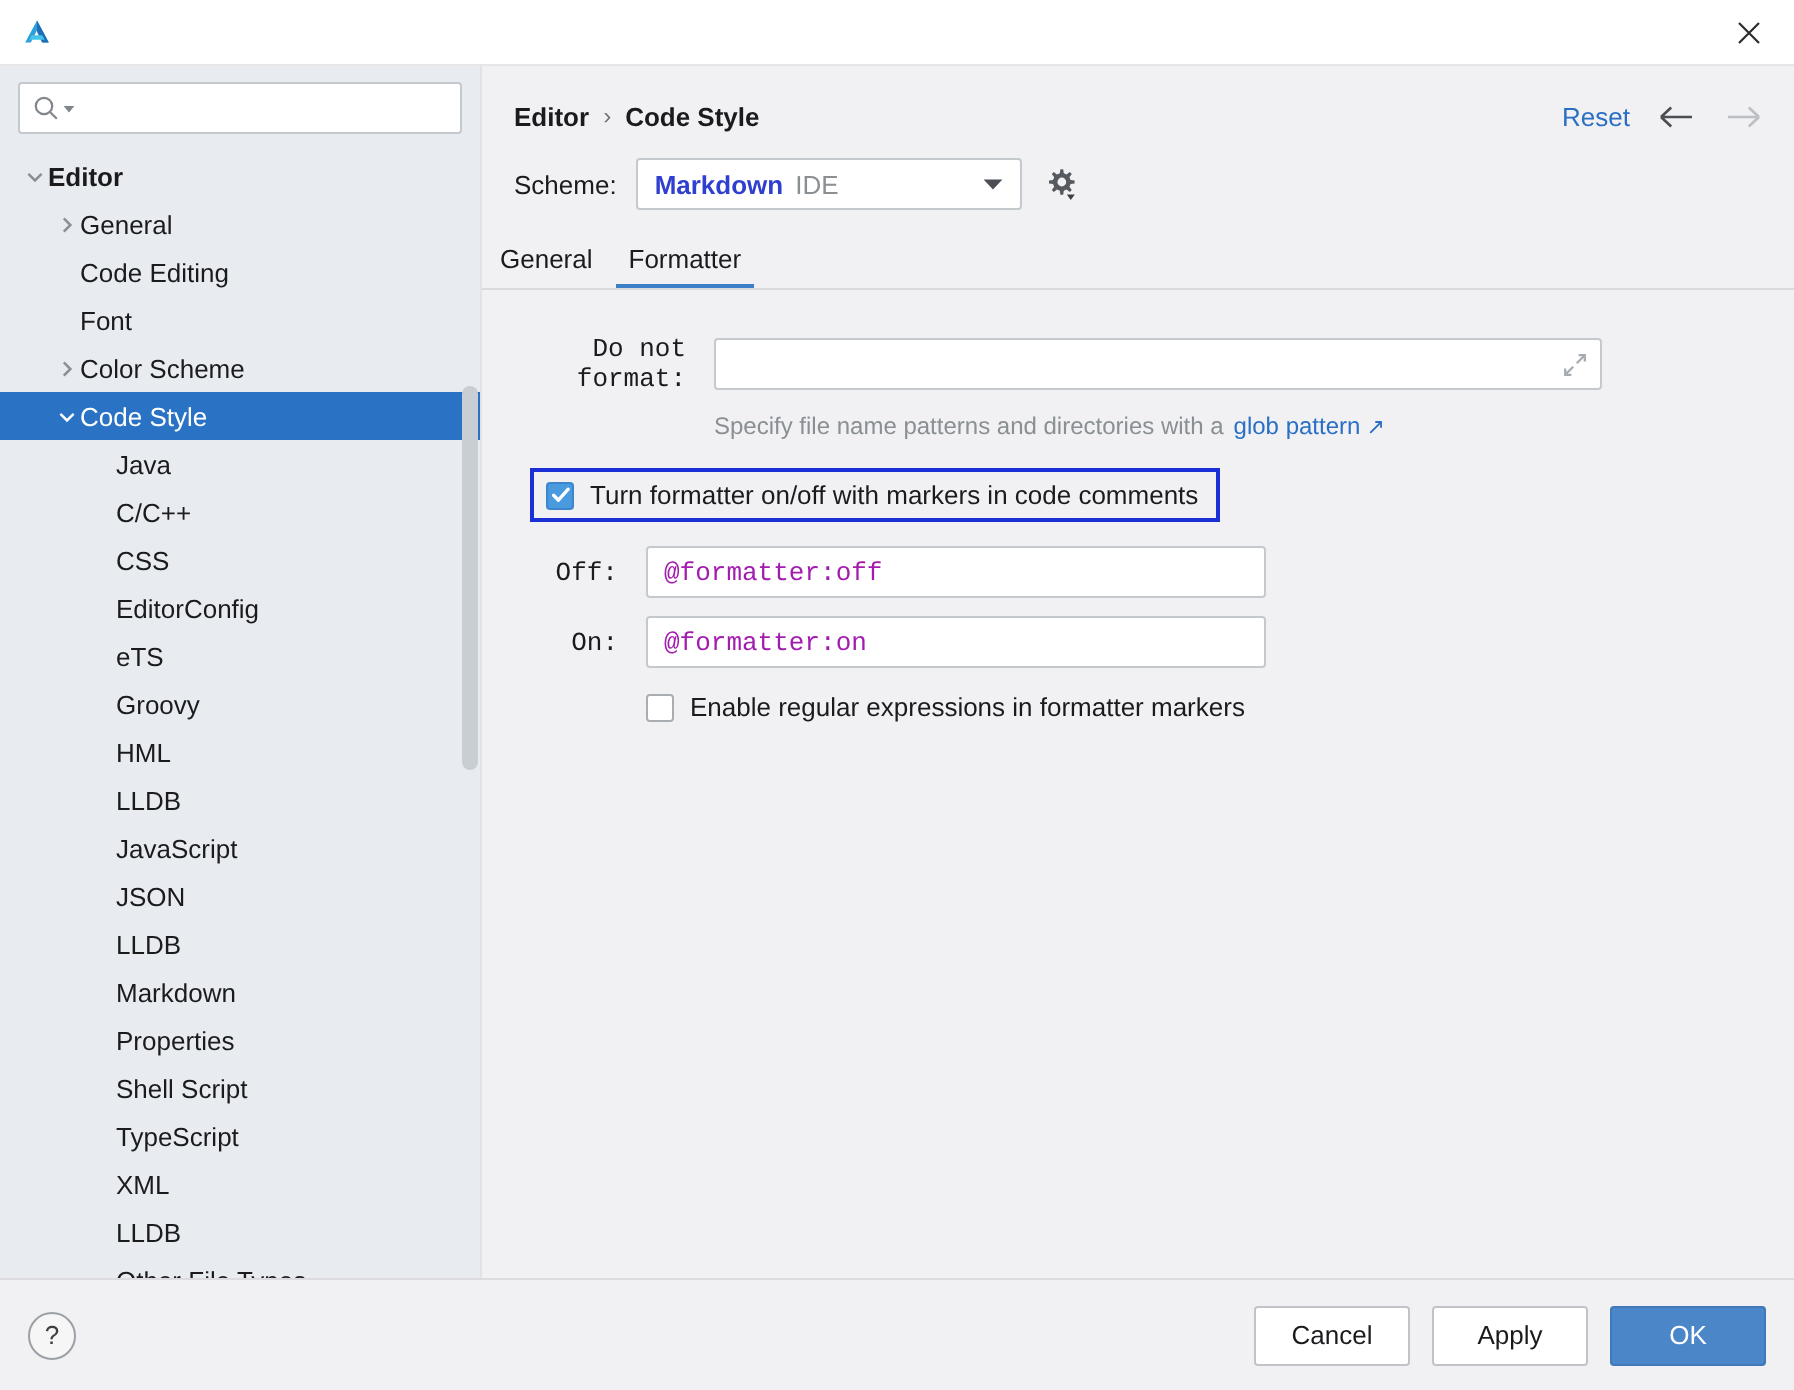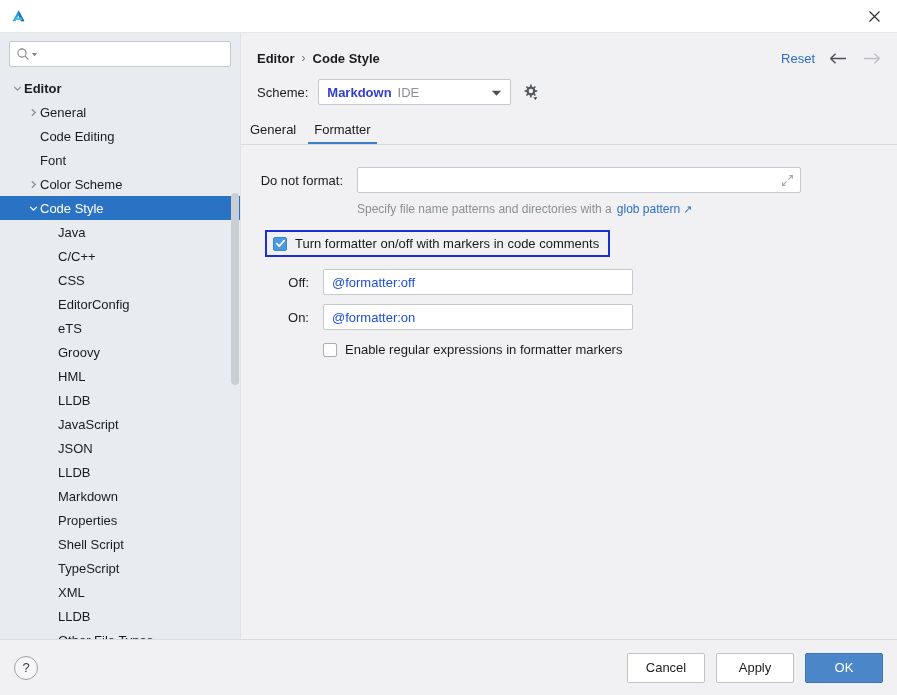--- a/index.html
+++ b/index.html
@@ -189,33 +189,33 @@
     position: absolute;
     left: 245px; right: 0; bottom: 0;
     height: 1px; background: #d9dadd;
   }
 
   .form {
     padding: 22px 16px 0 16px;
     position: relative;
     flex: 1 1 auto;
   }
-  .frow { display: flex; align-items: center; }
+  .frow { display: flex; align-items: center; font-family: Liberation Mono, monospace; }
   .flabel {
     font-size: 13px; color: #1b1b1e;
     text-align: right;
   }
   .textfield {
     background: #ffffff;
     border: 1px solid #c4c9ce;
     border-radius: 2px;
     height: 26px;
     display: flex; align-items: center;
     padding: 0 6px 0 8px;
-    font-size: 13px; color: #1d4ed8;
+    font-size: 13px; color: #a21caf;
     cursor: text;
   }
   .textfield .val { flex: 1 1 auto; white-space: nowrap; overflow: hidden; }
   .expand-ic { flex: 0 0 auto; display: flex; align-items: center; cursor: pointer; }
 
   .hint-row {
     margin-top: 9px;
     display: flex; align-items: center;
     font-size: 12px;
   }

